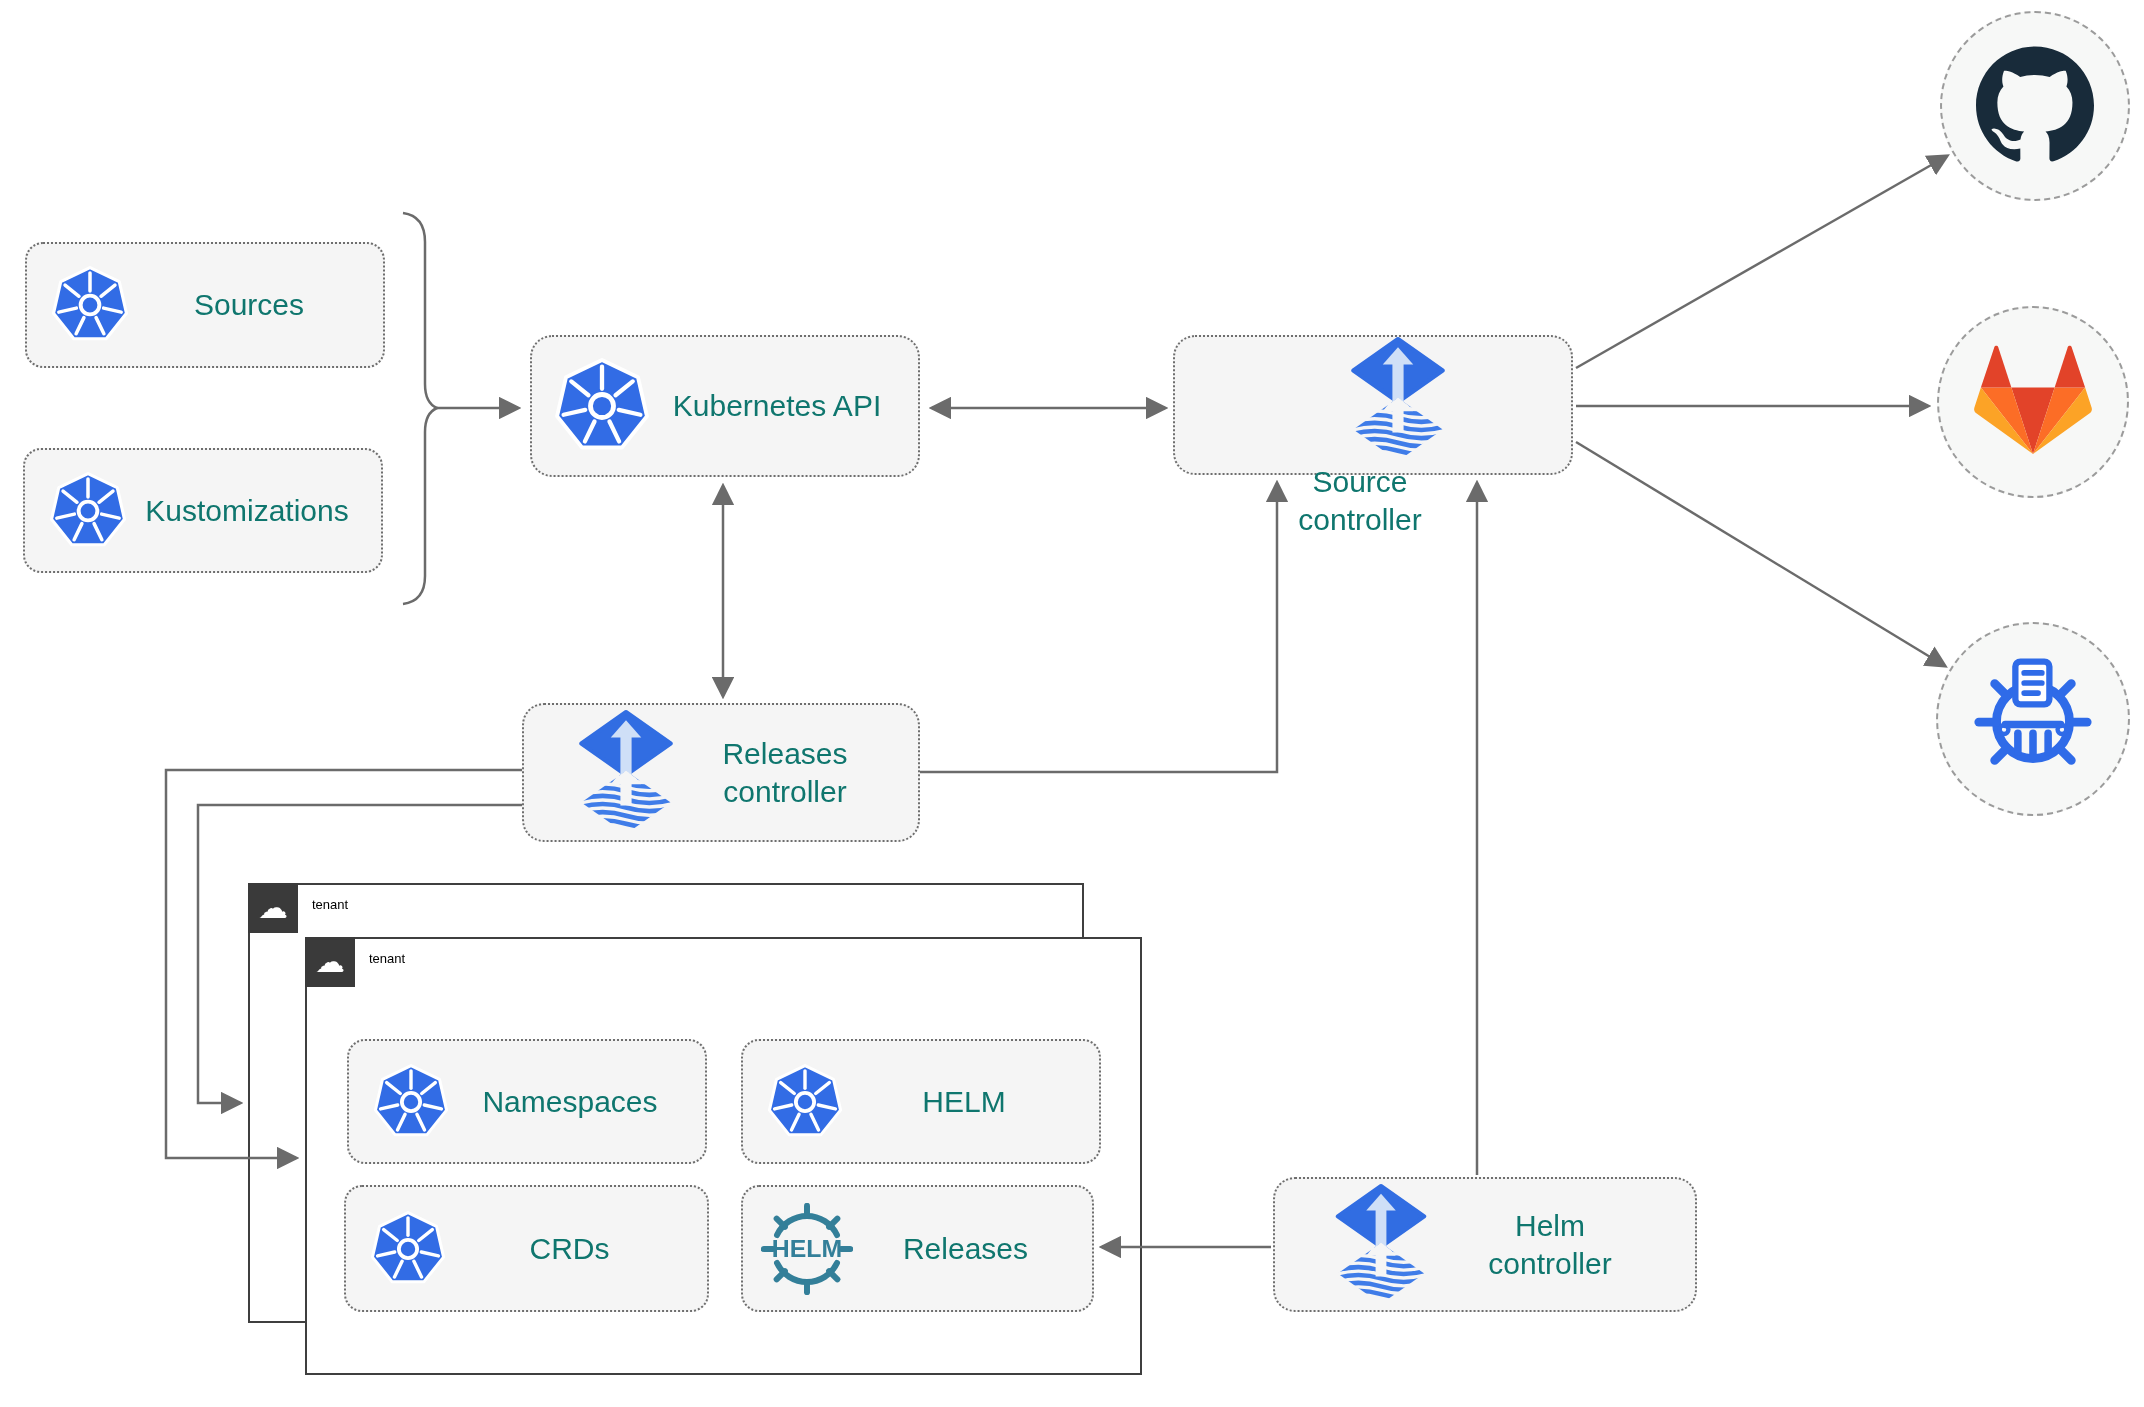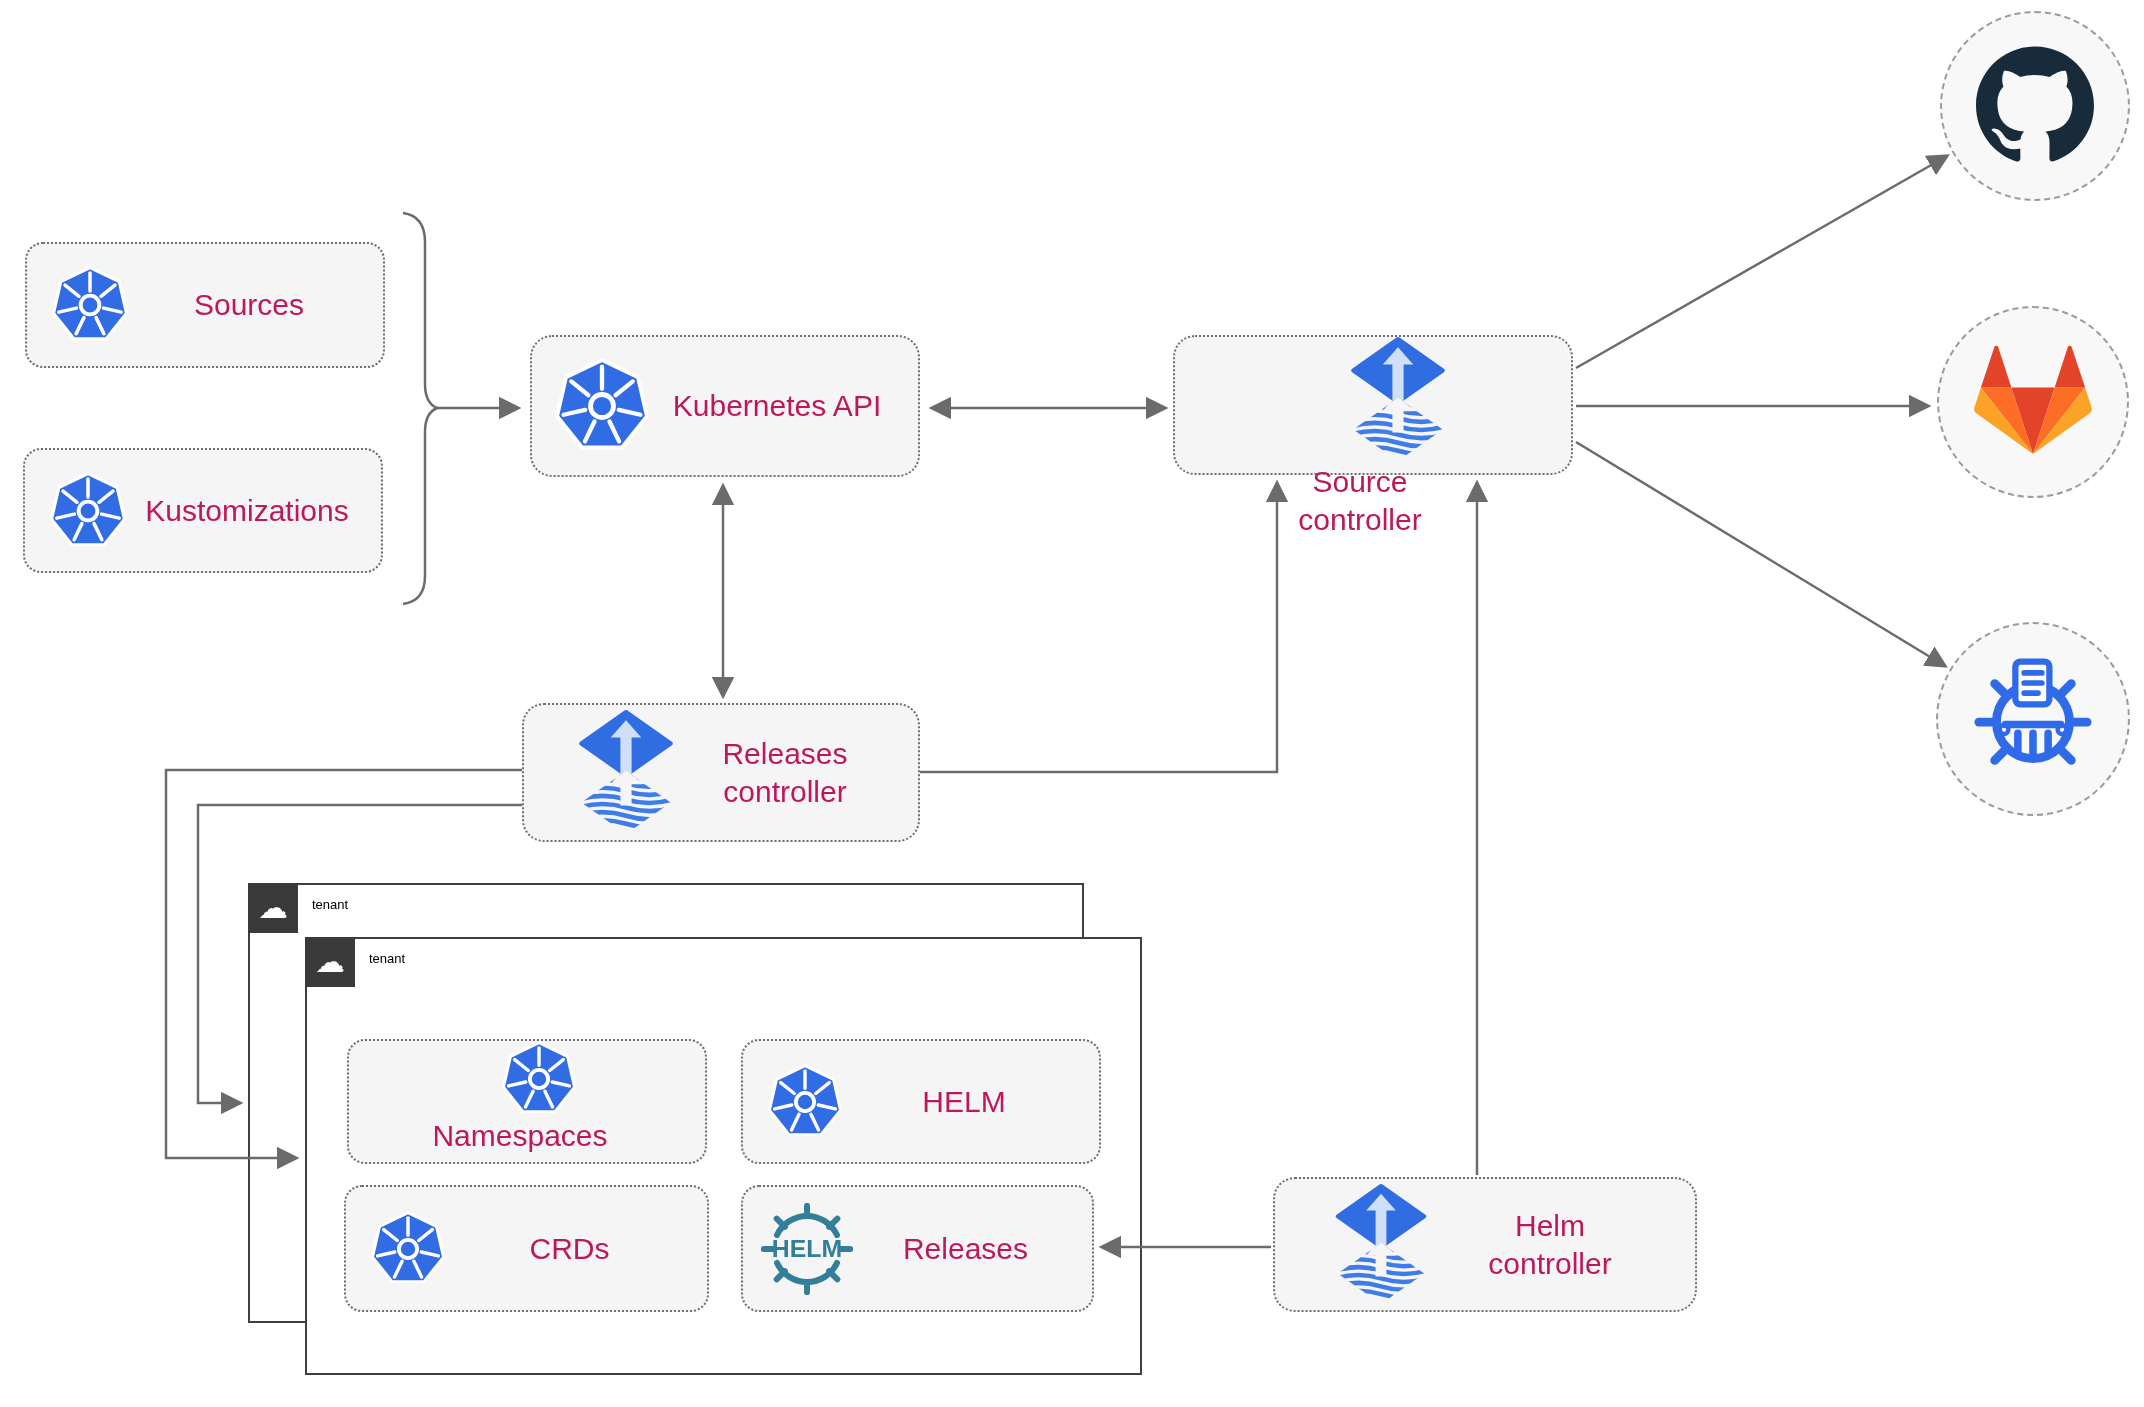--- a/index.html
+++ b/index.html
@@ -1,21 +1,21 @@
 <!DOCTYPE html>
 <html><head>
 <meta charset="utf-8">
 <style>
   html,body{margin:0;padding:0;background:#ffffff;}
   #canvas{position:relative;width:2144px;height:1407px;background:#ffffff;
           font-family:"Liberation Sans","DejaVu Sans",sans-serif;overflow:hidden;}
   .node{position:absolute;background:#f5f5f5;border:2px dotted #6e6e6e;border-radius:18px;
         display:flex;align-items:center;box-sizing:border-box;}
   .node .ic{flex:0 0 auto;display:flex;align-items:center;justify-content:center;}
-  .node .lbl{flex:1 1 auto;text-align:center;color:#be185d;font-size:30px;padding-right:14px;line-height:1.25;}
+  .node .lbl{flex:1 1 auto;text-align:center;color:#0f766e;font-size:30px;padding-right:14px;line-height:1.25;}
   .ctrl .lbl{padding-right:26px;}
   .ctrl .lbl span{display:inline-block;max-width:180px;}
   .tenant{position:absolute;background:#ffffff;border:2px solid #3f3f3f;box-sizing:border-box;}
   .tenant-head{position:absolute;left:-2px;top:-2px;width:50px;height:50px;background:#3a3a3a;
                display:flex;align-items:center;justify-content:center;}
   .cloud-glyph{color:#ffffff;font-size:30px;font-family:"DejaVu Sans",sans-serif;line-height:1;}
   .tenant-label{position:absolute;left:62px;top:12px;font-size:13px;color:#000;}
   .endpoint{position:absolute;border:2px dashed #9b9b9b;border-radius:50%;background:#f7f8f7;
             display:flex;align-items:center;justify-content:center;box-sizing:border-box;}
   #overlay{position:absolute;left:0;top:0;z-index:50;pointer-events:none;}
@@ -108,21 +108,21 @@
     </div>
     <span class="tenant-label">tenant</span>
   </div>
 
   <div class="tenant" style="left:305px;top:937px;width:837px;height:438px;z-index:2;">
     <div class="tenant-head">
       <span class="cloud-glyph">☁</span>
     </div>
     <span class="tenant-label">tenant</span>
 
-    <div class="node" style="left:40px;top:100px;width:360px;height:125px;z-index:3;flex-direction:column;">
+    <div class="node" style="left:40px;top:100px;width:360px;height:125px;z-index:3;">
       <span class="ic" style="margin-left:24px;">
         <svg width="76" height="76">
             <use href="#sym-k8s"></use>
           </svg>
         </span>
       <span class="lbl">Namespaces</span>
     </div>
     <div class="node" style="left:434px;top:100px;width:360px;height:125px;z-index:3;">
       <span class="ic" style="margin-left:24px;">
         <svg width="76" height="76">

